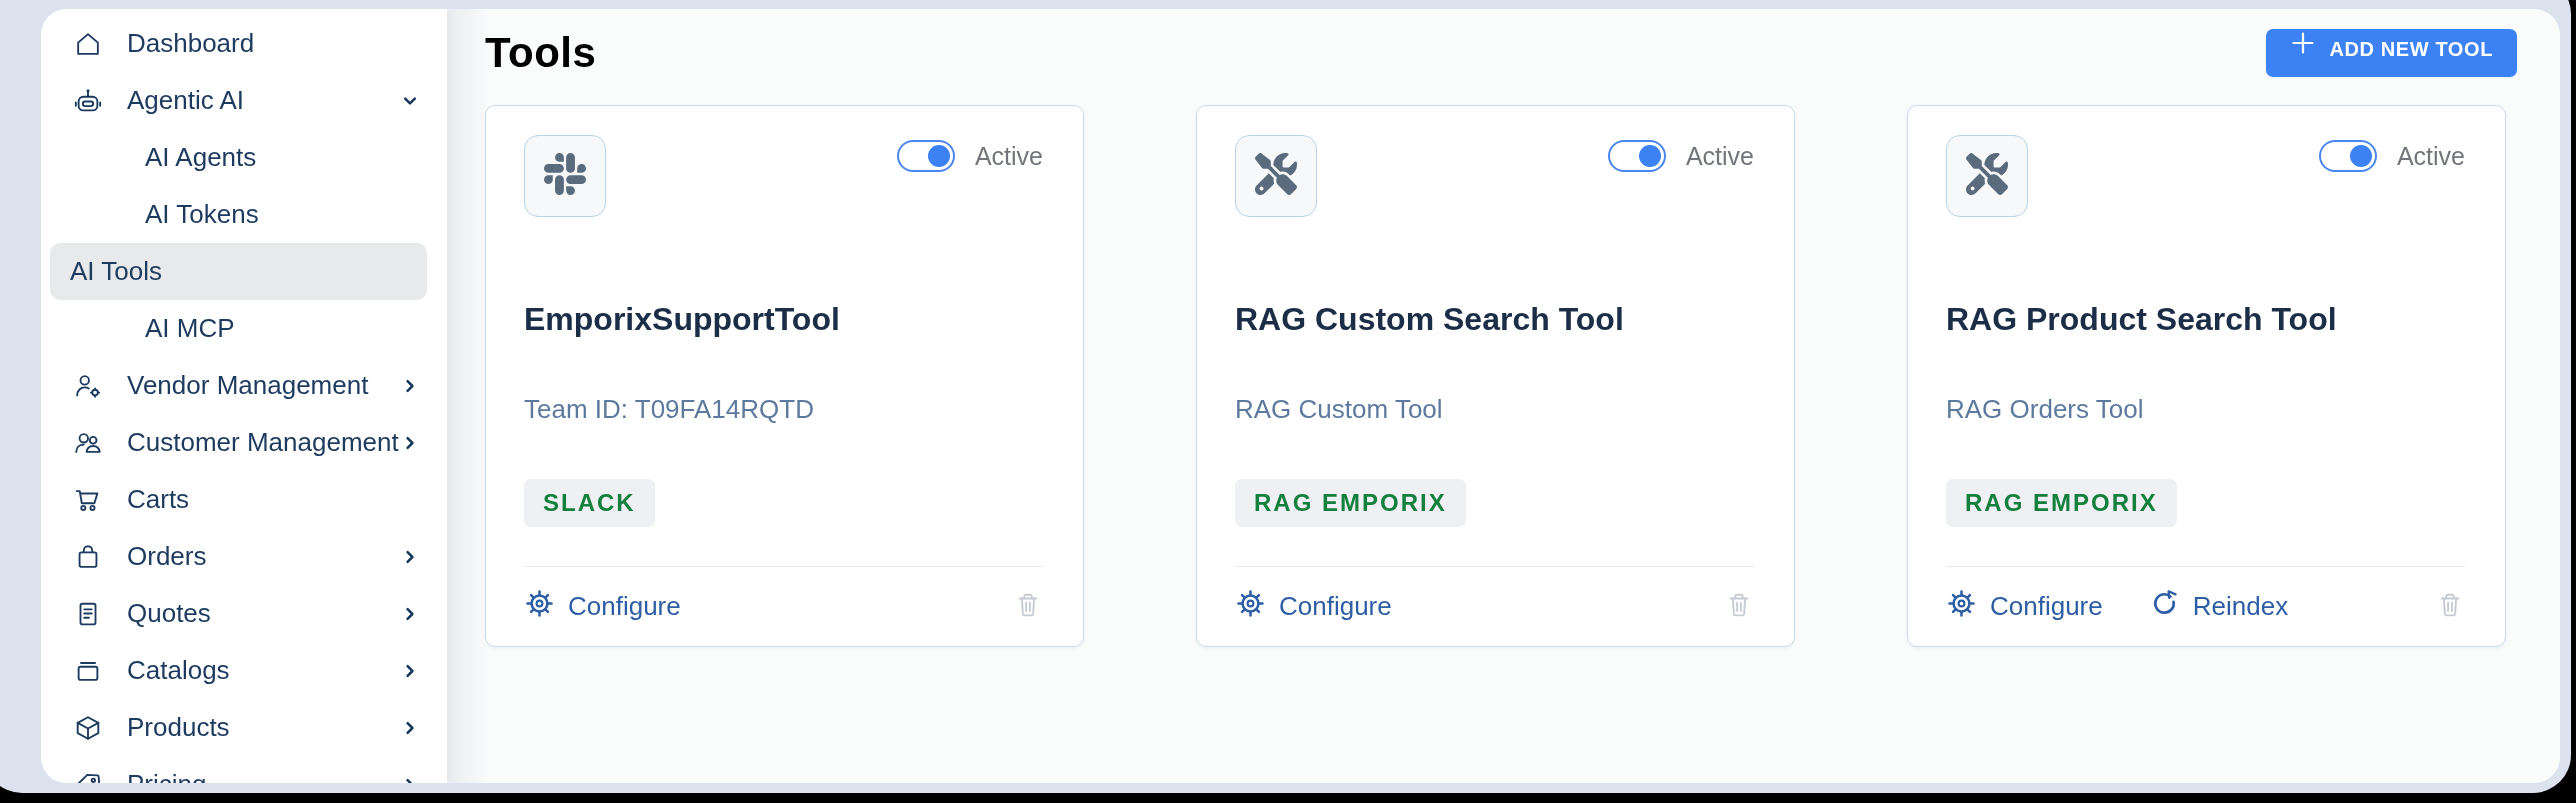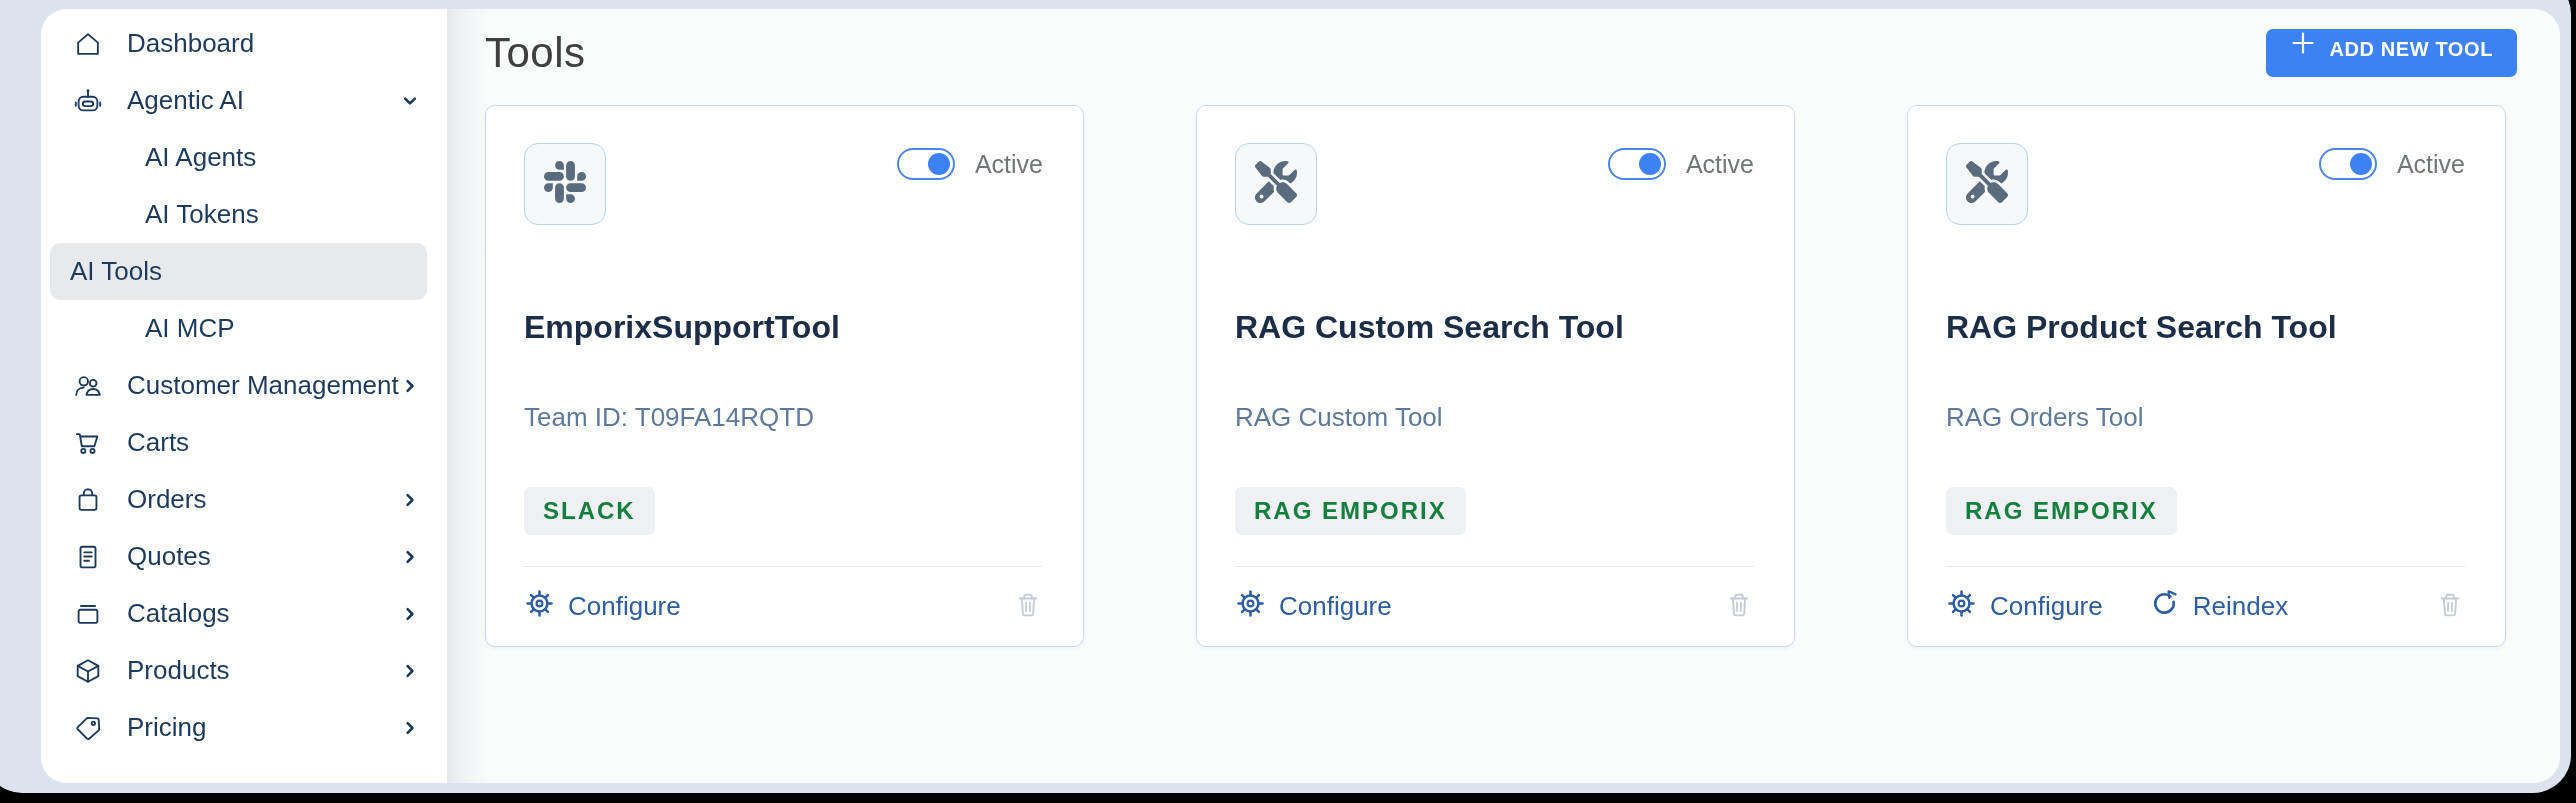--- a/index.html
+++ b/index.html
@@ -24,30 +24,30 @@
   .nav-chevron svg { width:22px; height:22px; }
   .nav-item.sub { margin:0 20px 0 9px; border-radius:10px; padding-left:95px; }
   .nav-item.sub.active { background:#e8e9eb;padding-left:20px; }
 
   
   .main { flex:1; position:relative; }
   .main::before { content:""; position:absolute; left:0; top:0; bottom:0; width:42px;
     background:linear-gradient(to right, rgba(205,210,218,0.35), rgba(205,210,218,0)); pointer-events:none; }
   .main-header { display:flex; align-items:center; justify-content:space-between;
     margin:20px 43px 0 37px; }
-  .page-title { font-size:42px; font-weight:400; color:#404040; letter-spacing:0.5px; }
+  .page-title { font-size:42px; font-weight:700; color:#000000; letter-spacing:0.5px; }
   .add-btn { display:flex; align-items:flex-end; gap:14px; height:48px; padding:16px 24px;
     background:#3d82f5; border:none; border-radius:7px; color:#fff; cursor:pointer;
     font-family:inherit; font-size:20px; font-weight:700; letter-spacing:0.6px; }
   .add-btn svg { width:26px; height:26px; }
 
   .cards { display:grid; grid-template-columns:repeat(3,599px); column-gap:112px;
     margin:28px 43px 0 37px; }
   .card { width:599px; height:542px; background:#fff; border:1px solid #c9daee;
-    border-radius:10px; padding:37px 40px 0 38px; display:flex; flex-direction:column;
+    border-radius:10px; padding:29px 40px 0 38px; display:flex; flex-direction:column;
     box-shadow:0 2px 4px rgba(20,50,100,0.05); }
   .card-head { display:flex; align-items:flex-start; justify-content:space-between; }
   .tool-iconbox { width:82px; height:82px; border:1px solid #b9d3ee; background:#f6f8fa;
     border-radius:14px; display:flex; align-items:center; justify-content:center; color:#5b6b7e; }
   .tool-iconbox svg { width:42px; height:42px; }
   .status-wrap { display:flex; align-items:center; gap:20px; margin-top:5px; }
   .toggle { width:58px; height:32px; background:#fff; border:2px solid #4a86ef;
     border-radius:17px; position:relative; cursor:pointer; flex:0 0 auto; }
   .toggle .knob { position:absolute; top:3px; right:3px; width:22px; height:22px;
     border-radius:50%; background:#3d82f5; }
@@ -107,20 +107,39 @@
         </div>
         <div class="nav-item sub active">
           <span class="nav-label">AI Tools</span>
         </div>
         <div class="nav-item sub">
           <span class="nav-label">AI MCP</span>
         </div>
         <div class="nav-item top">
           <span class="nav-icon">
             <svg viewBox="0 0 32 32" fill="none" stroke="currentColor" stroke-width="2" stroke-linecap="round" stroke-linejoin="round">
+              <circle cx="12.5" cy="10" r="4.5"></circle>
+              <path d="M4.5 26 c0-5.5 3.8-8.5 8-8.5 1.6 0 3.1 .4 4.4 1.2"></path>
+              <circle cx="23.5" cy="23" r="3"></circle>
+              <line x1="23.5" y1="18.6" x2="23.5" y2="20"></line>
+              <line x1="23.5" y1="26" x2="23.5" y2="27.4"></line>
+              <line x1="19.1" y1="23" x2="20.5" y2="23"></line>
+              <line x1="26.5" y1="23" x2="27.9" y2="23"></line>
+            </svg>
+          </span>
+          <span class="nav-label">Vendor Management</span>
+          <span class="nav-chevron">
+            <svg viewBox="0 0 32 32" fill="none" stroke="currentColor" stroke-width="3.6" stroke-linecap="round" stroke-linejoin="round">
+              <polyline points="12.5 9 19.5 16 12.5 23"></polyline>
+            </svg>
+          </span>
+        </div>
+        <div class="nav-item top">
+          <span class="nav-icon">
+            <svg viewBox="0 0 32 32" fill="none" stroke="currentColor" stroke-width="2" stroke-linecap="round" stroke-linejoin="round">
               <circle cx="11.5" cy="11" r="4.5"></circle>
               <path d="M3.5 25.5 c0-5 3.6-7.8 8-7.8"></path>
               <circle cx="21.5" cy="13" r="3.6"></circle>
               <path d="M14.5 25.5 c.6-4 3.4-6.3 7-6.3 3.2 0 6.3 2 7 6.3 z"></path>
             </svg>
           </span>
           <span class="nav-label">Customer Management</span>
           <span class="nav-chevron">
             <svg viewBox="0 0 32 32" fill="none" stroke="currentColor" stroke-width="3.6" stroke-linecap="round" stroke-linejoin="round">
               <polyline points="12.5 9 19.5 16 12.5 23"></polyline>

